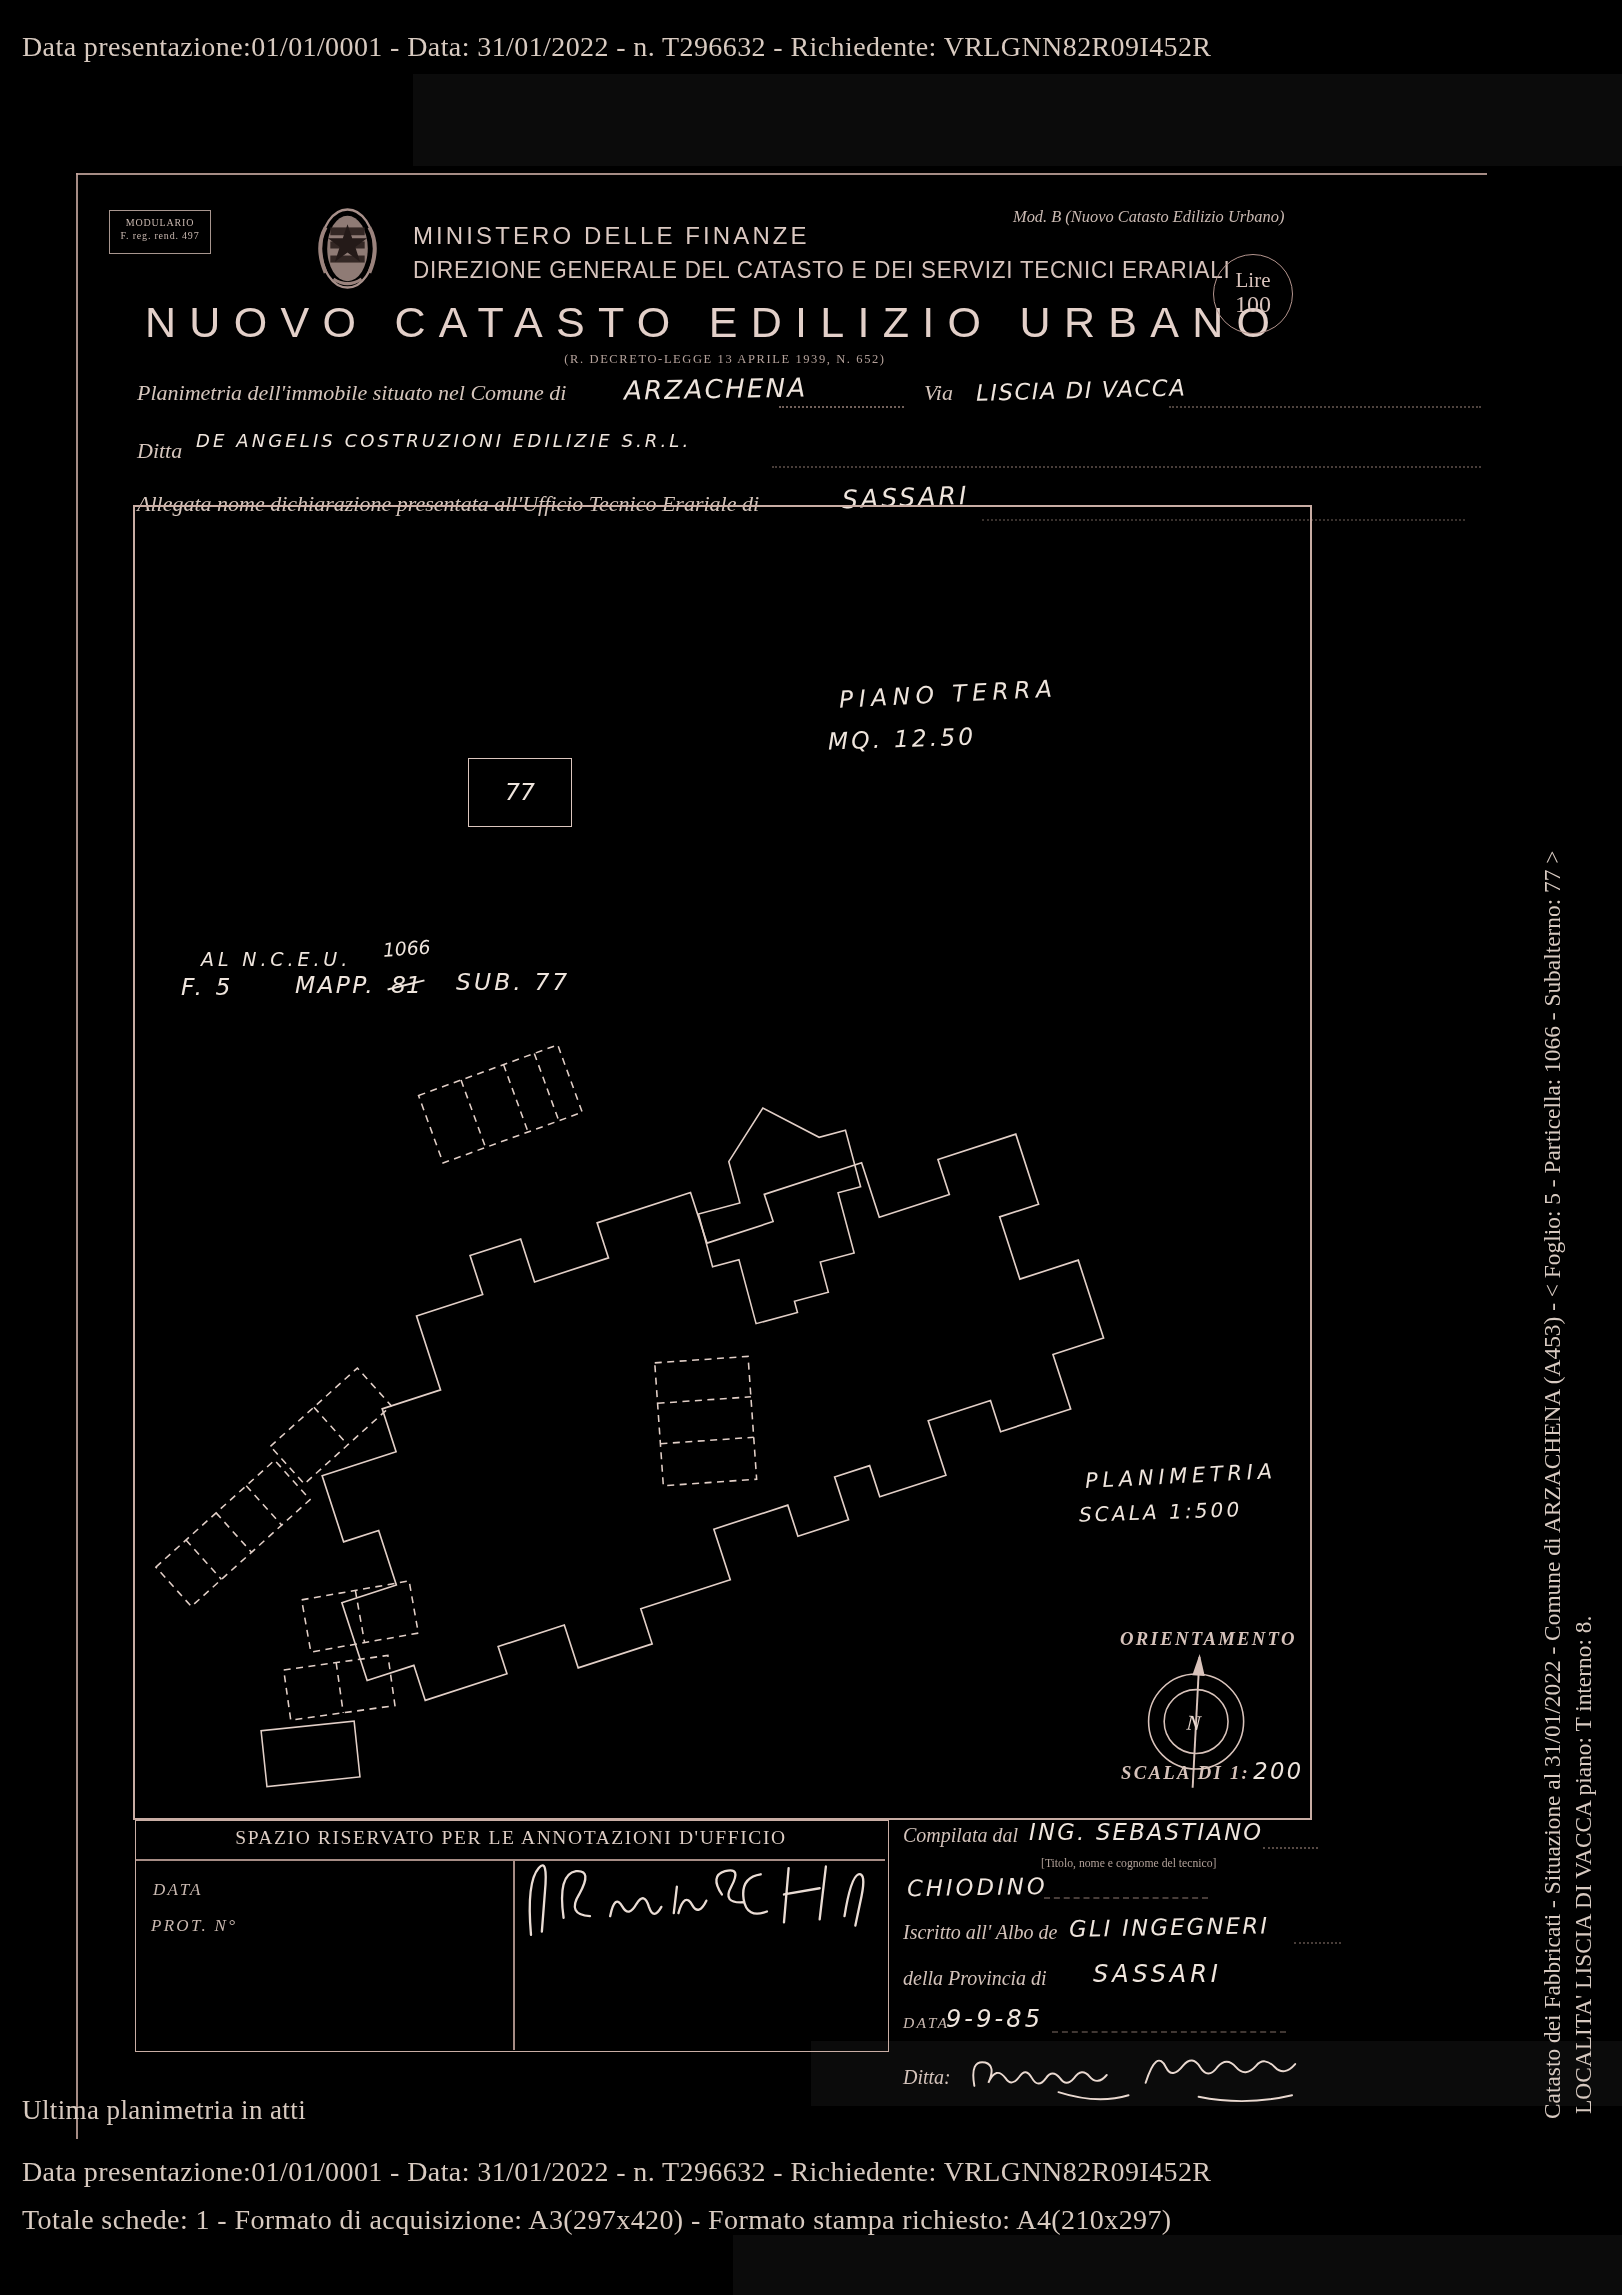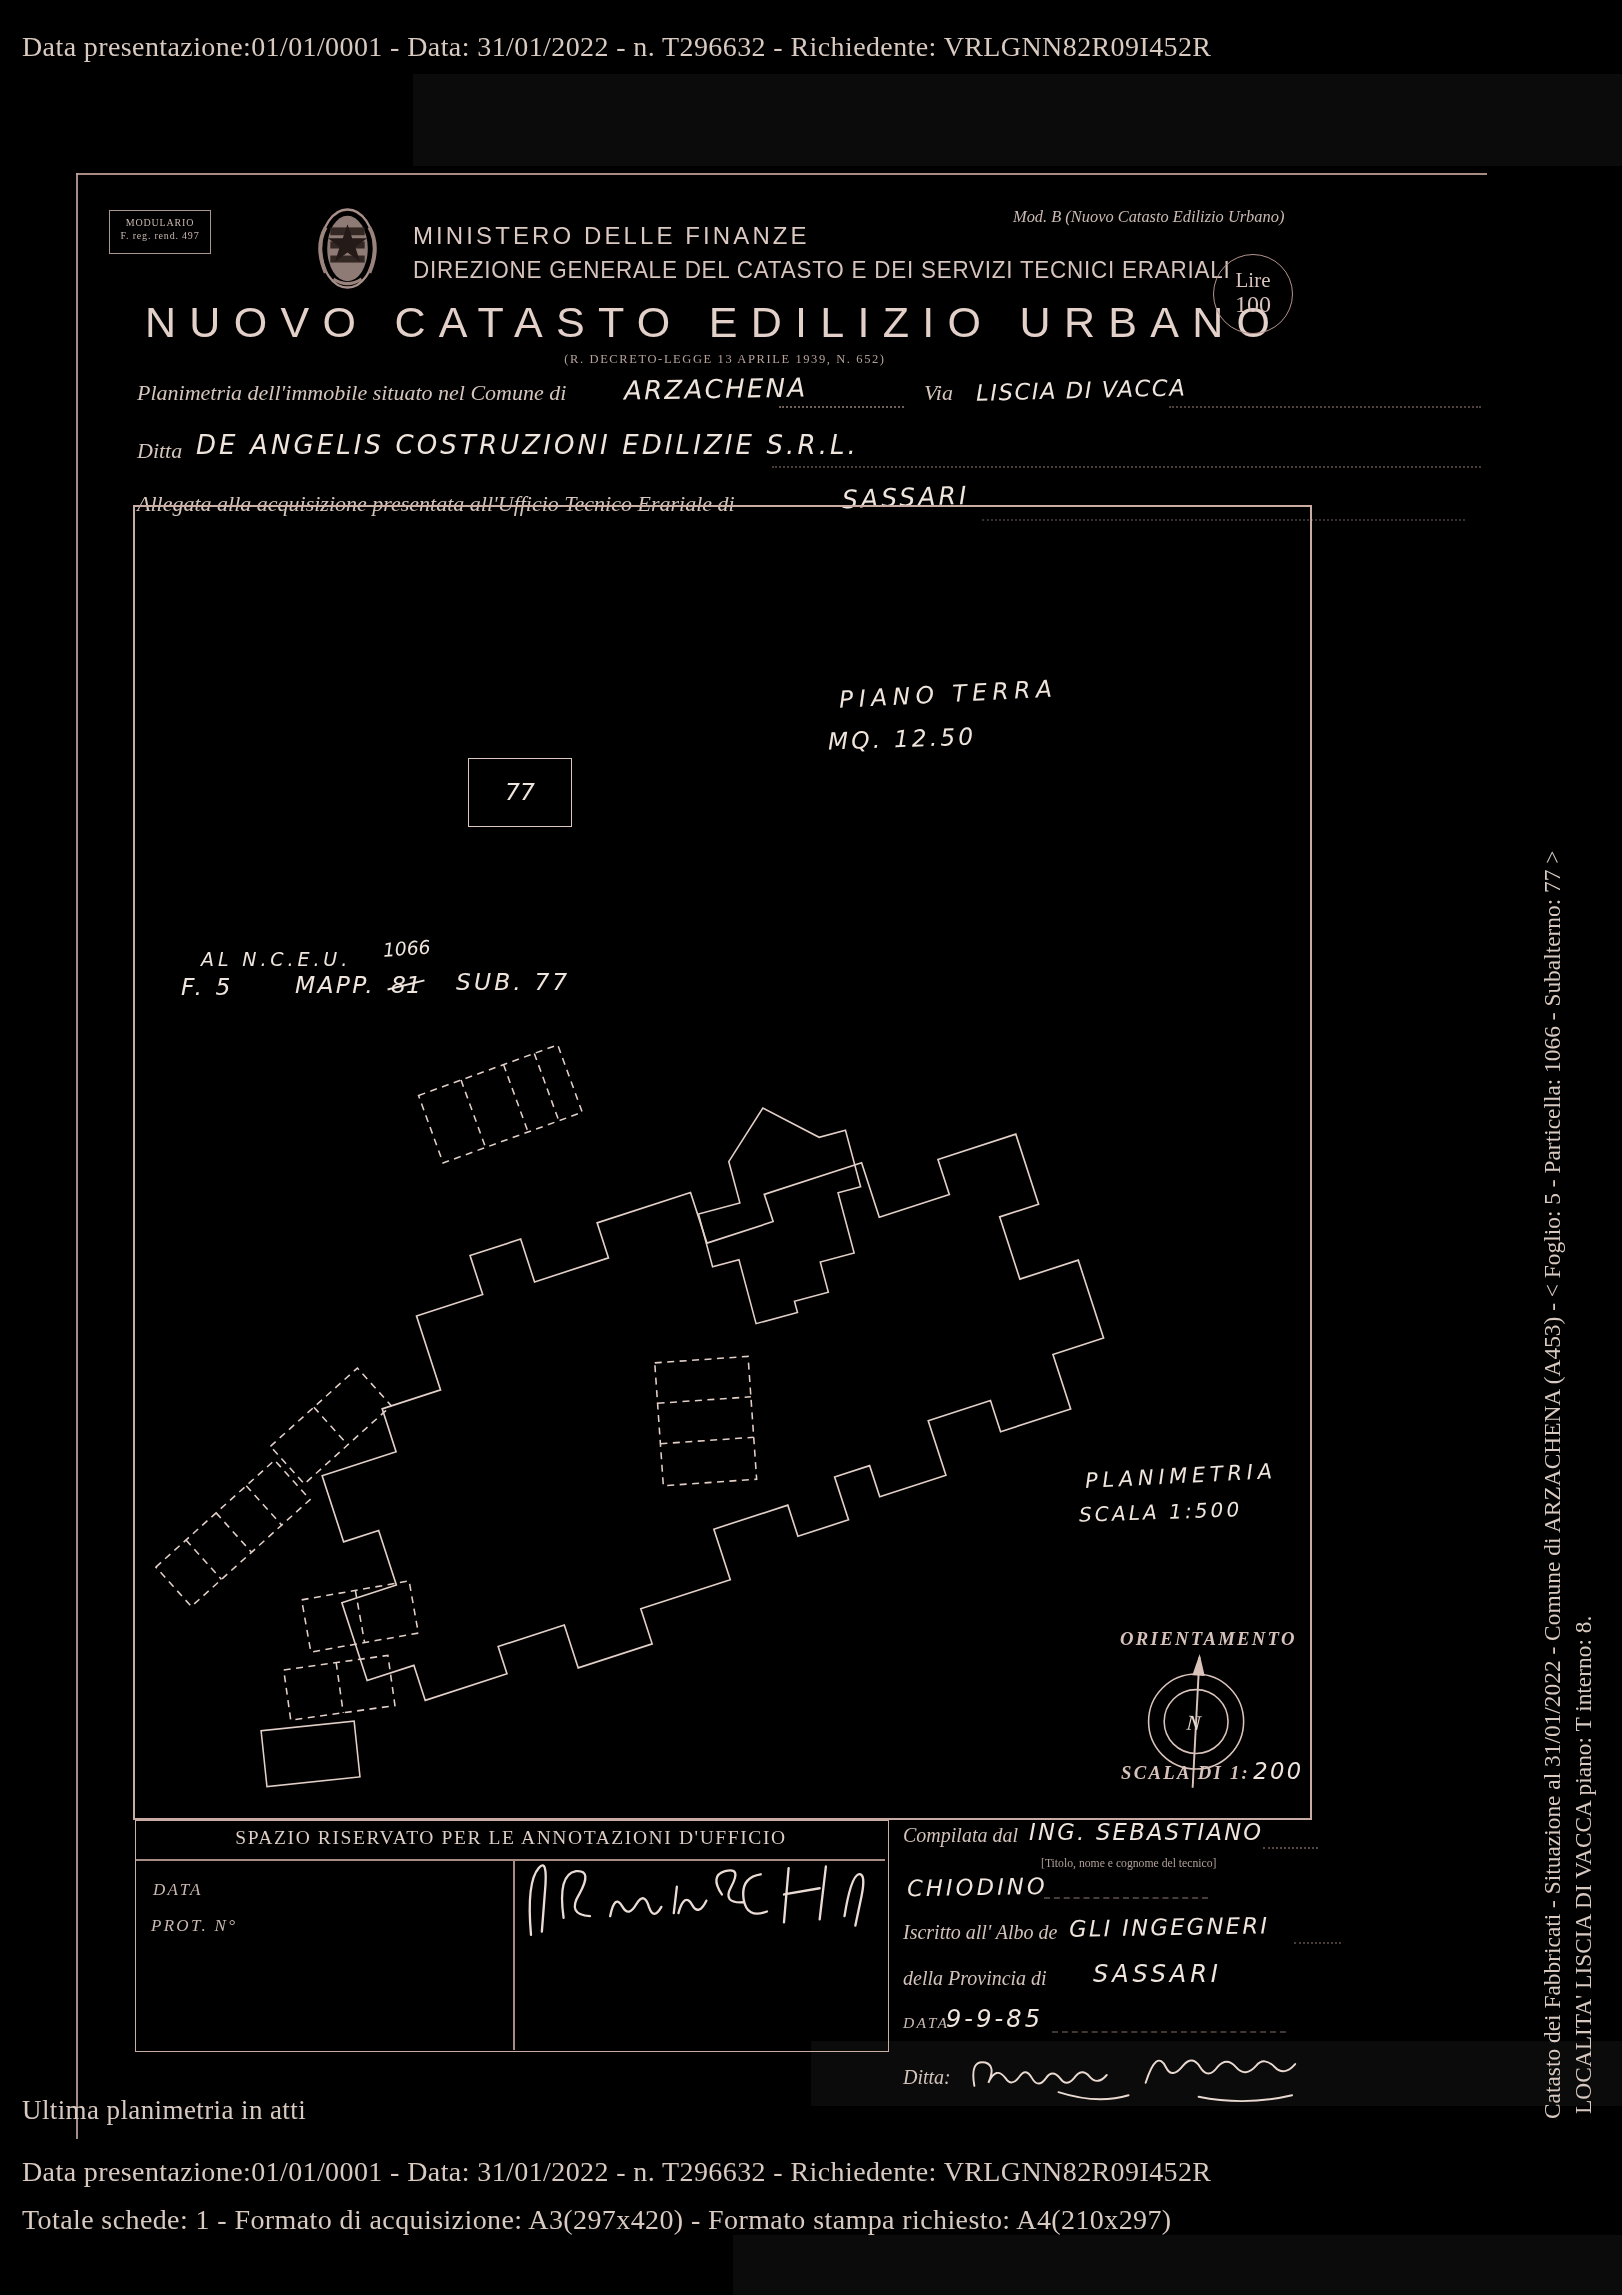--- a/index.html
+++ b/index.html
@@ -99,24 +99,24 @@
 
 
 <div class="abs flabel" style="left:137px;top:380px;">Planimetria dell'immobile situato nel Comune di</div>
 <div class="abs hw" style="left:624px;top:374px;font-size:26px;letter-spacing:2.3px;transform:rotate(-1deg);">ARZACHENA</div>
 <div class="abs dots" style="left:779px;top:405px;width:125px;opacity:.8;"></div>
 <div class="abs flabel" style="left:924px;top:380px;">Via</div>
 <div class="abs hw" style="left:976px;top:377px;font-size:22.6px;letter-spacing:1.6px;transform:rotate(-1.5deg);">LISCIA DI VACCA</div>
 <div class="abs dots" style="left:1169px;top:405px;width:312px;opacity:.55;"></div>
 
 <div class="abs flabel" style="left:137px;top:438px;">Ditta</div>
-<div class="abs hw" style="left:196px;top:430px;font-size:26px;letter-spacing:3.1px;text-align:center;">DE ANGELIS COSTRUZIONI EDILIZIE S.R.L.</div>
+<div class="abs hw" style="left:196px;top:430px;font-size:18px;letter-spacing:3.1px;text-align:center;">DE ANGELIS COSTRUZIONI EDILIZIE S.R.L.</div>
 <div class="abs dots" style="left:772px;top:465px;width:709px;opacity:.5;"></div>
 
-<div class="abs flabel" style="left:137px;top:491px;">Allegata alla acquisizione presentata all'Ufficio Tecnico Erariale di</div>
+<div class="abs flabel" style="left:137px;top:491px;">Allegata nome dichiarazione presentata all'Ufficio Tecnico Erariale di</div>
 <div class="abs hw" style="left:842px;top:483px;font-size:25px;letter-spacing:3.1px;transform:rotate(-2deg);">SASSARI</div>
 <div class="abs dots" style="left:982px;top:518px;width:483px;opacity:.4;"></div>
 
 
 <div class="abs planbox" style="left:133px;top:505px;width:1175px;height:1311px;"></div>
 
 
 <svg class="abs" style="left:134px;top:507px;" width="1174" height="1308" viewBox="0 0 1506 1678" fill="none" stroke="#e2cfc7" stroke-width="2">
 
   <g transform="translate(720,1170) rotate(-18) scale(1.05)">

